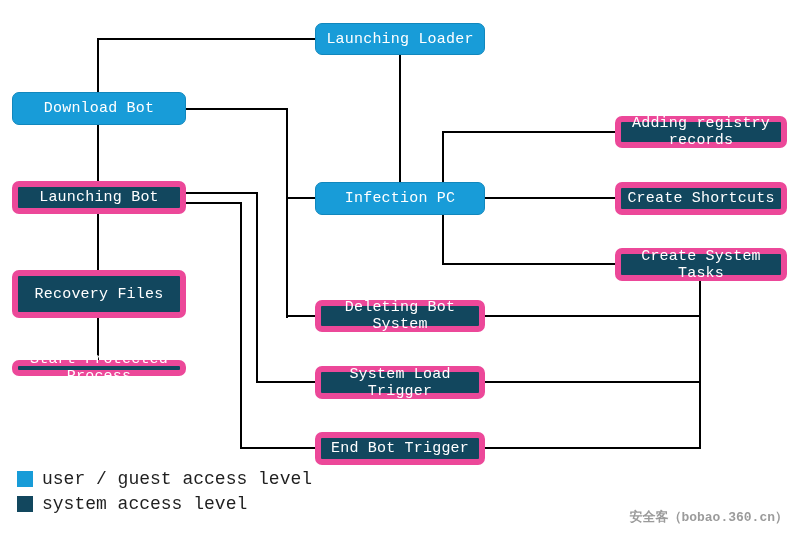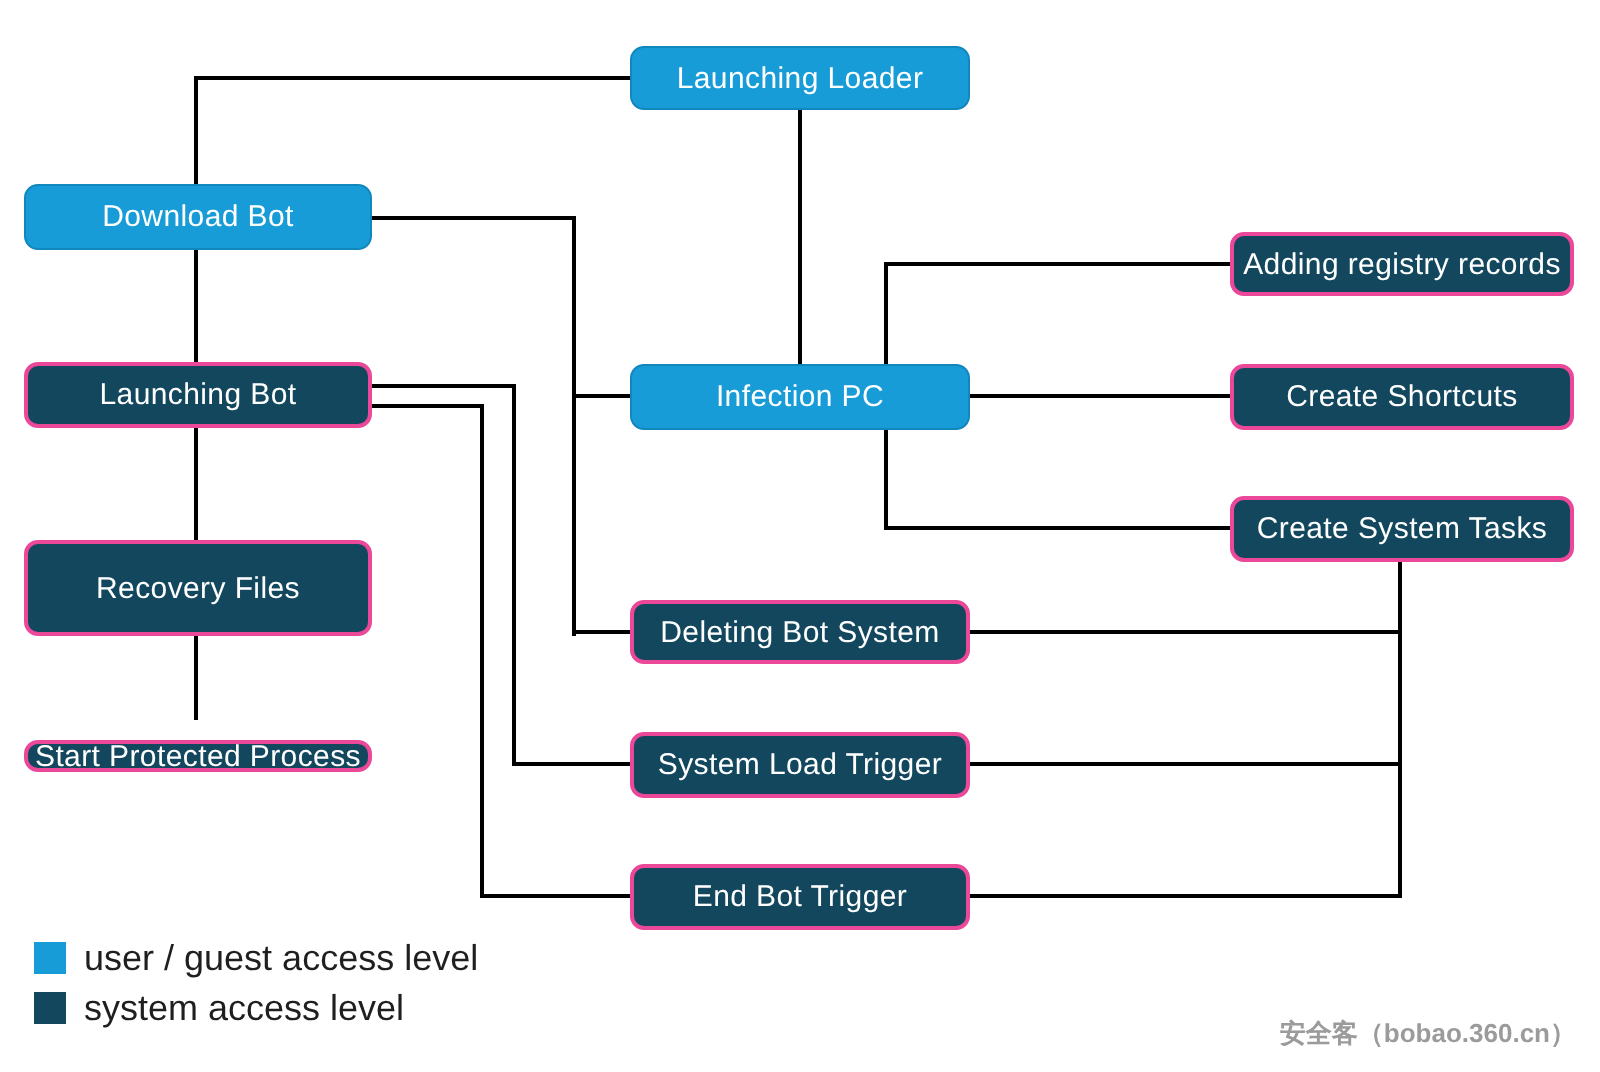--- a/index.html
+++ b/index.html
@@ -1,35 +1,35 @@
 <!DOCTYPE html>
 <html><head>
 <meta charset="utf-8">
 <style>
   html,body{margin:0;padding:0;background:#ffffff;}
   .stage{
     position:relative;
     width:800px;height:536px;
     background:#ffffff;
-    font-family:Liberation Sans, sans-serif;
+    font-family:Liberation Mono, monospace;
     overflow:hidden;
   }
   .node{
     position:absolute;
     display:flex;align-items:center;justify-content:center;
     border-radius:7px;
     color:#ffffff;
     font-size:15px;
     letter-spacing:.2px;
     box-sizing:border-box;
     text-align:center;
     z-index:2;
   }
   .node.user{background:#189CD8;border:1px solid #1187bd;}
-  .node.system{background:#12475E;border:2px solid #ec4899;}
+  .node.system{background:#12475E;border:6px solid #ec4899;}
   .line{position:absolute;background:#000000;z-index:1;}
   .line.h{height:2px;}
   .line.v{width:2px;}
   .legend{position:absolute;left:17px;top:471px;z-index:2;}
   .legend-row{display:flex;align-items:center;margin-bottom:9px;}
   .swatch{width:16px;height:16px;display:inline-block;margin-right:9px;flex:0 0 auto;}
   .swatch.user-sw{background:#189CD8;}
   .swatch.system-sw{background:#12475E;}
   .legend-label{font-size:18px;color:#1f1f1f;line-height:16px;}
   .watermark{
@@ -74,21 +74,21 @@
 
   <div class="line v" style="left:699px;top:281px;height:168px"></div>
   <div class="line h" style="left:485px;top:315px;width:216px"></div>
   <div class="line h" style="left:485px;top:381px;width:216px"></div>
   <div class="line h" style="left:485px;top:447px;width:216px"></div>
 
   <div class="node user" style="left:315px;top:23px;width:170px;height:32px">Launching Loader</div>
   <div class="node user" style="left:12px;top:92px;width:174px;height:33px">Download Bot</div>
   <div class="node system" style="left:12px;top:181px;width:174px;height:33px">Launching Bot</div>
   <div class="node system" style="left:12px;top:270px;width:174px;height:48px">Recovery Files</div>
-  <div class="node system" style="left:12px;top:370px;width:174px;height:16px">Start Protected Process</div>
+  <div class="node system" style="left:12px;top:360px;width:174px;height:16px">Start Protected Process</div>
   <div class="node user" style="left:315px;top:182px;width:170px;height:33px">Infection PC</div>
   <div class="node system" style="left:615px;top:116px;width:172px;height:32px">Adding registry records</div>
   <div class="node system" style="left:615px;top:248px;width:172px;height:33px">Create System Tasks</div>
   <div class="node system" style="left:615px;top:182px;width:172px;height:33px">Create Shortcuts</div>
   <div class="node system" style="left:315px;top:300px;width:170px;height:32px">Deleting Bot System</div>
   <div class="node system" style="left:315px;top:366px;width:170px;height:33px">System Load Trigger</div>
   <div class="node system" style="left:315px;top:432px;width:170px;height:33px">End Bot Trigger</div>
 
   <div class="legend">
     <div class="legend-row">

